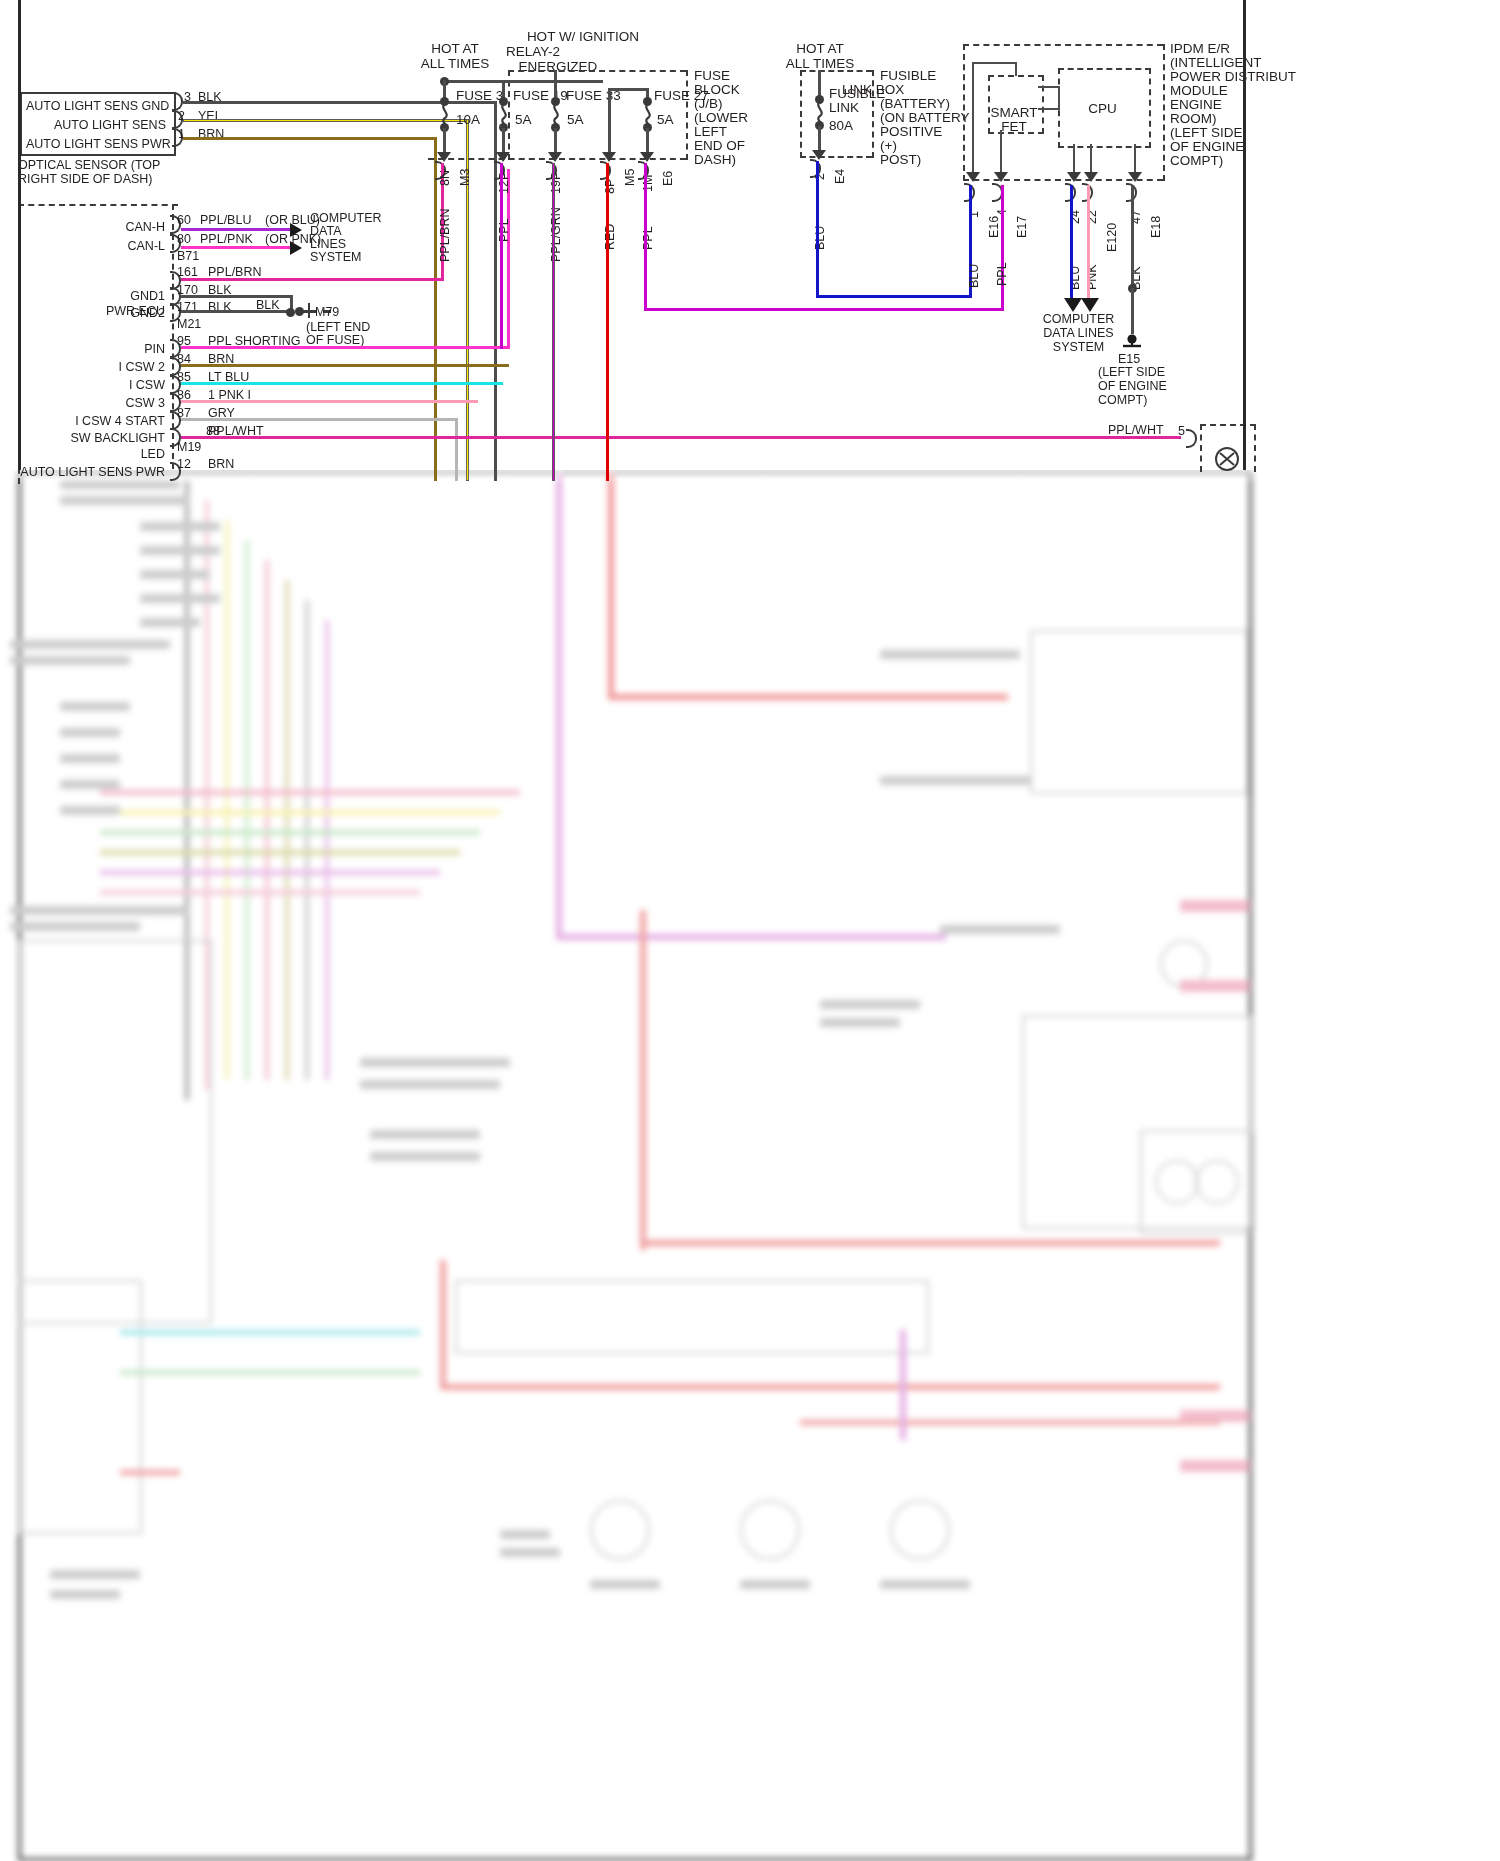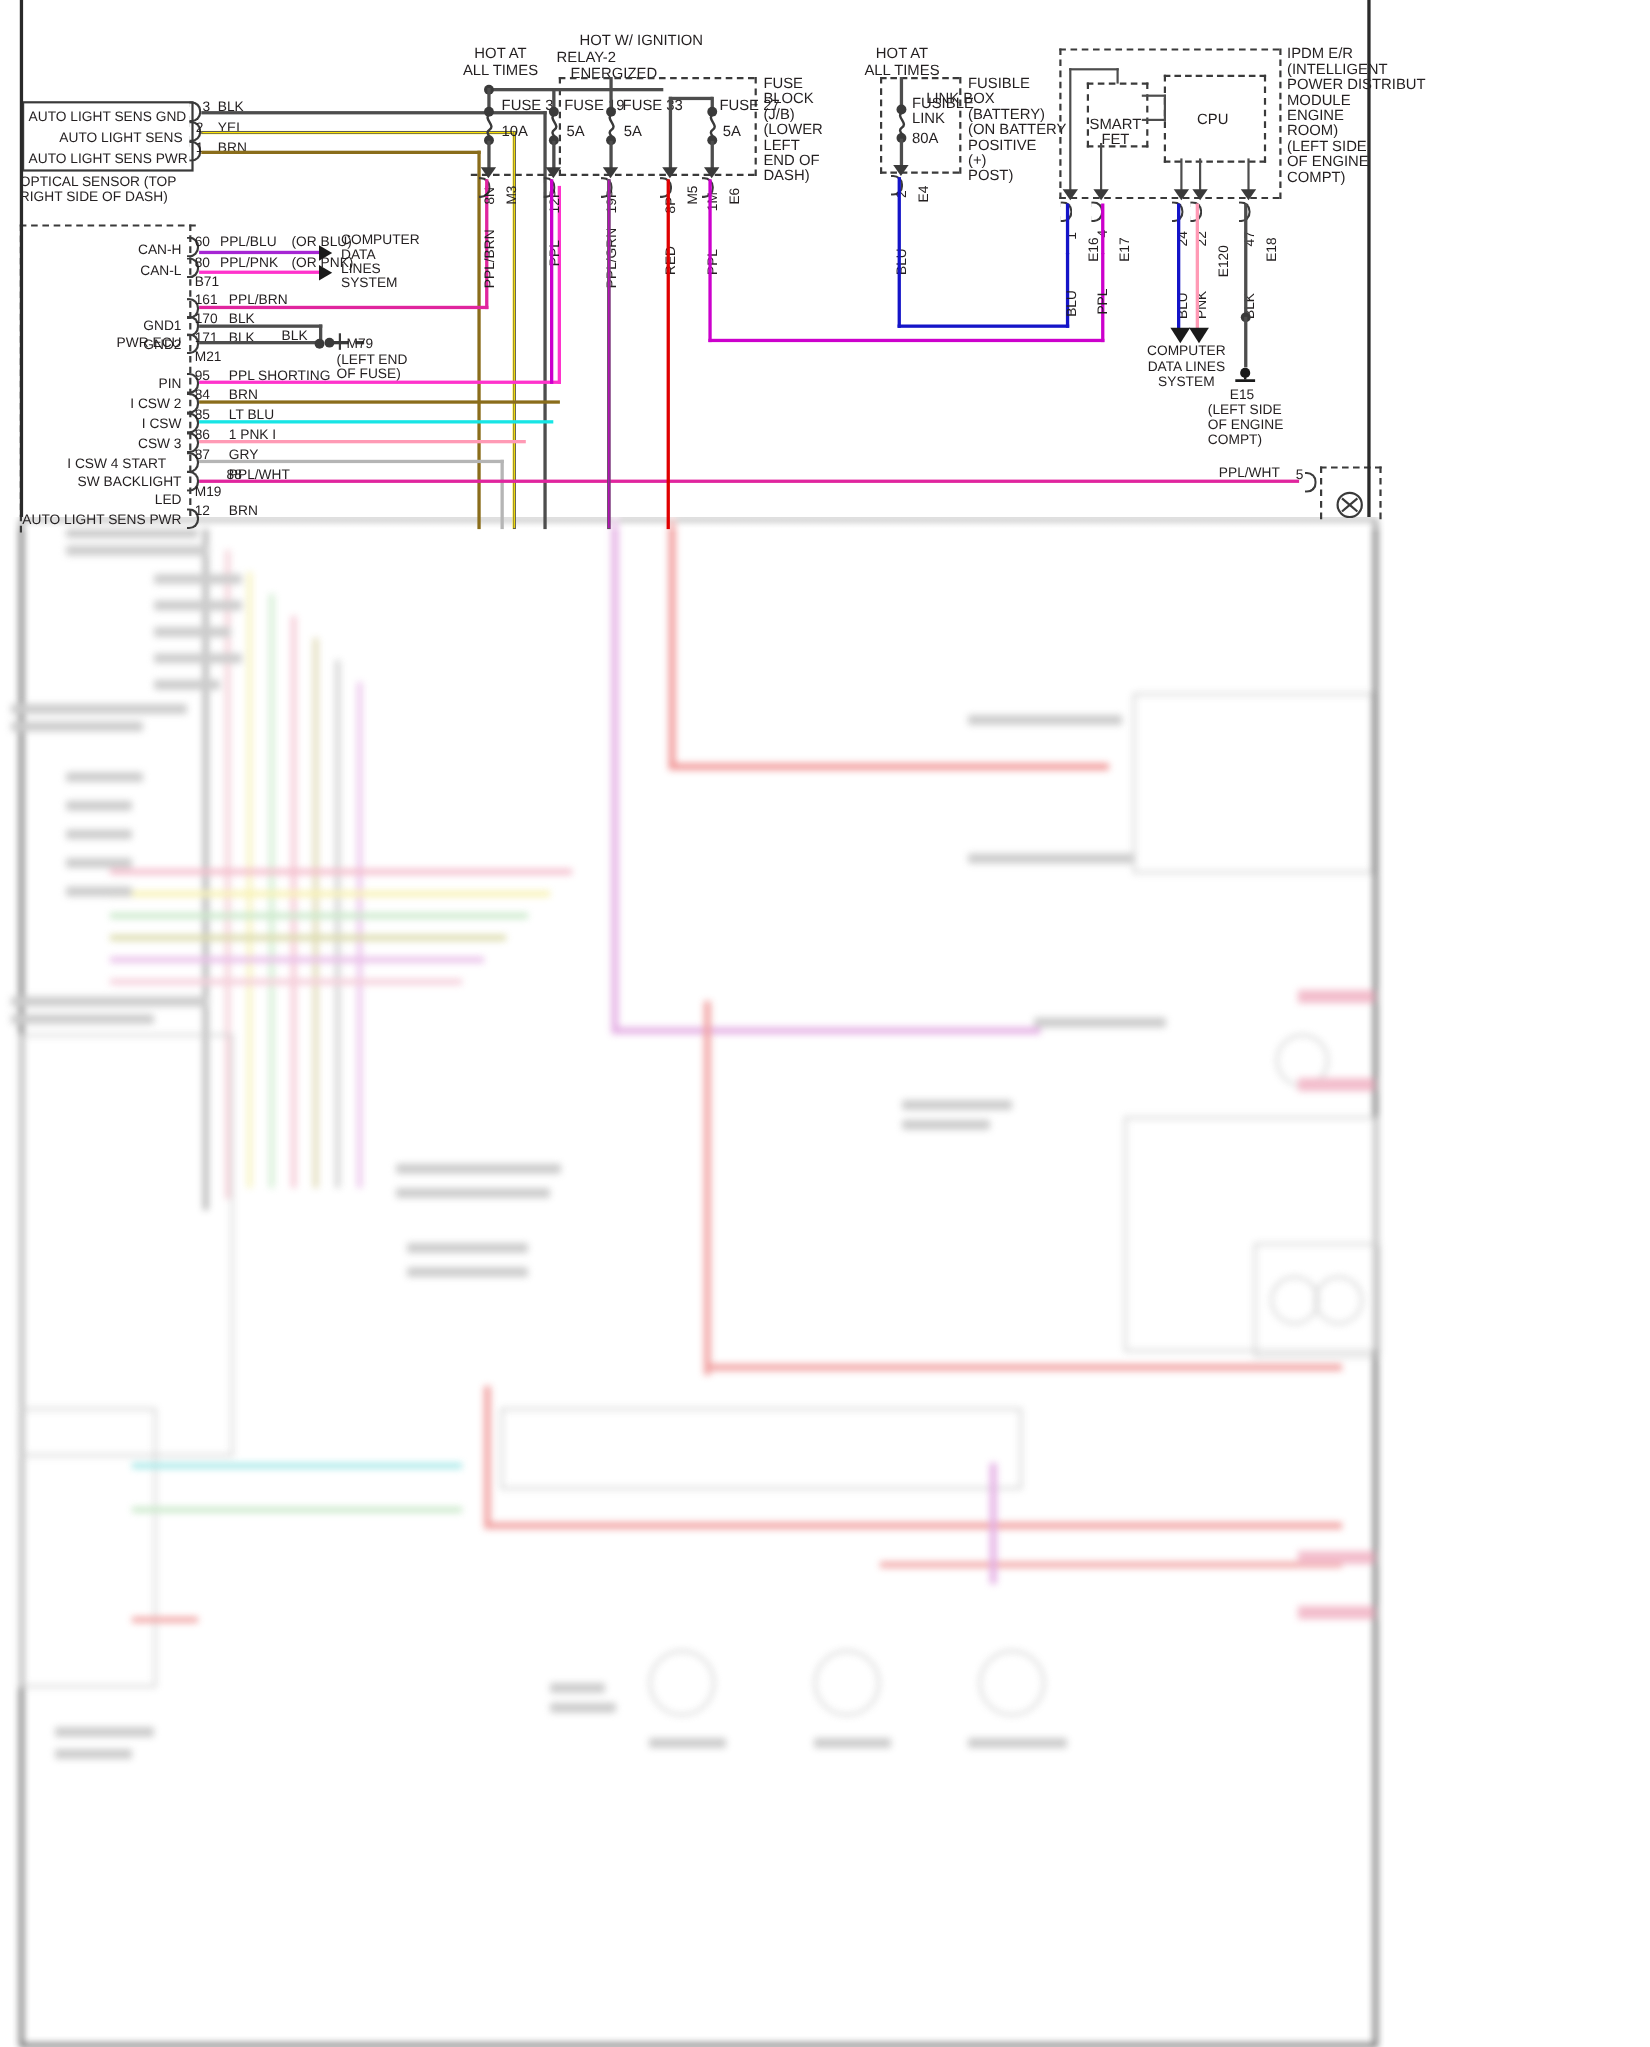--- a/index.html
+++ b/index.html
@@ -284,21 +284,21 @@
   <div class="txt t12" style="left:177px;top:370px;">85</div>
   <div class="txt t12" style="left:208px;top:370px;">LT BLU</div>
   <div class="w wh ltblu" style="left:181px;top:382px;width:322px;"></div>
 
   <div class="txt t12 rt" style="left:55px;top:396px;width:110px;">CSW 3</div>
   <div class="conn" style="left:170px;top:393px;"></div>
   <div class="txt t12" style="left:177px;top:388px;">86</div>
   <div class="txt t12" style="left:208px;top:388px;">1 PNK I</div>
   <div class="w wh pnk" style="left:181px;top:400px;width:297px;"></div>
 
-  <div class="txt t12 rt" style="left:26px;top:414px;width:125px;">I CSW 4 START</div>
+  <div class="txt t12 rt" style="left:40px;top:414px;width:125px;">I CSW 4 START</div>
   <div class="conn" style="left:170px;top:411px;"></div>
   <div class="txt t12" style="left:177px;top:406px;">87</div>
   <div class="txt t12" style="left:208px;top:406px;">GRY</div>
   <div class="w wh gry" style="left:181px;top:418px;width:277px;"></div>
   <div class="w wv gry" style="left:455px;top:418px;height:63px;"></div>
 
   <div class="txt t12 rt" style="left:40px;top:431px;width:125px;">SW BACKLIGHT</div>
   <div class="conn" style="left:170px;top:428px;"></div>
   <div class="txt t12" style="left:177px;top:424px;margin-left:29px;">88</div>
   <div class="txt t12" style="left:208px;top:424px;">PPL/WHT</div>

